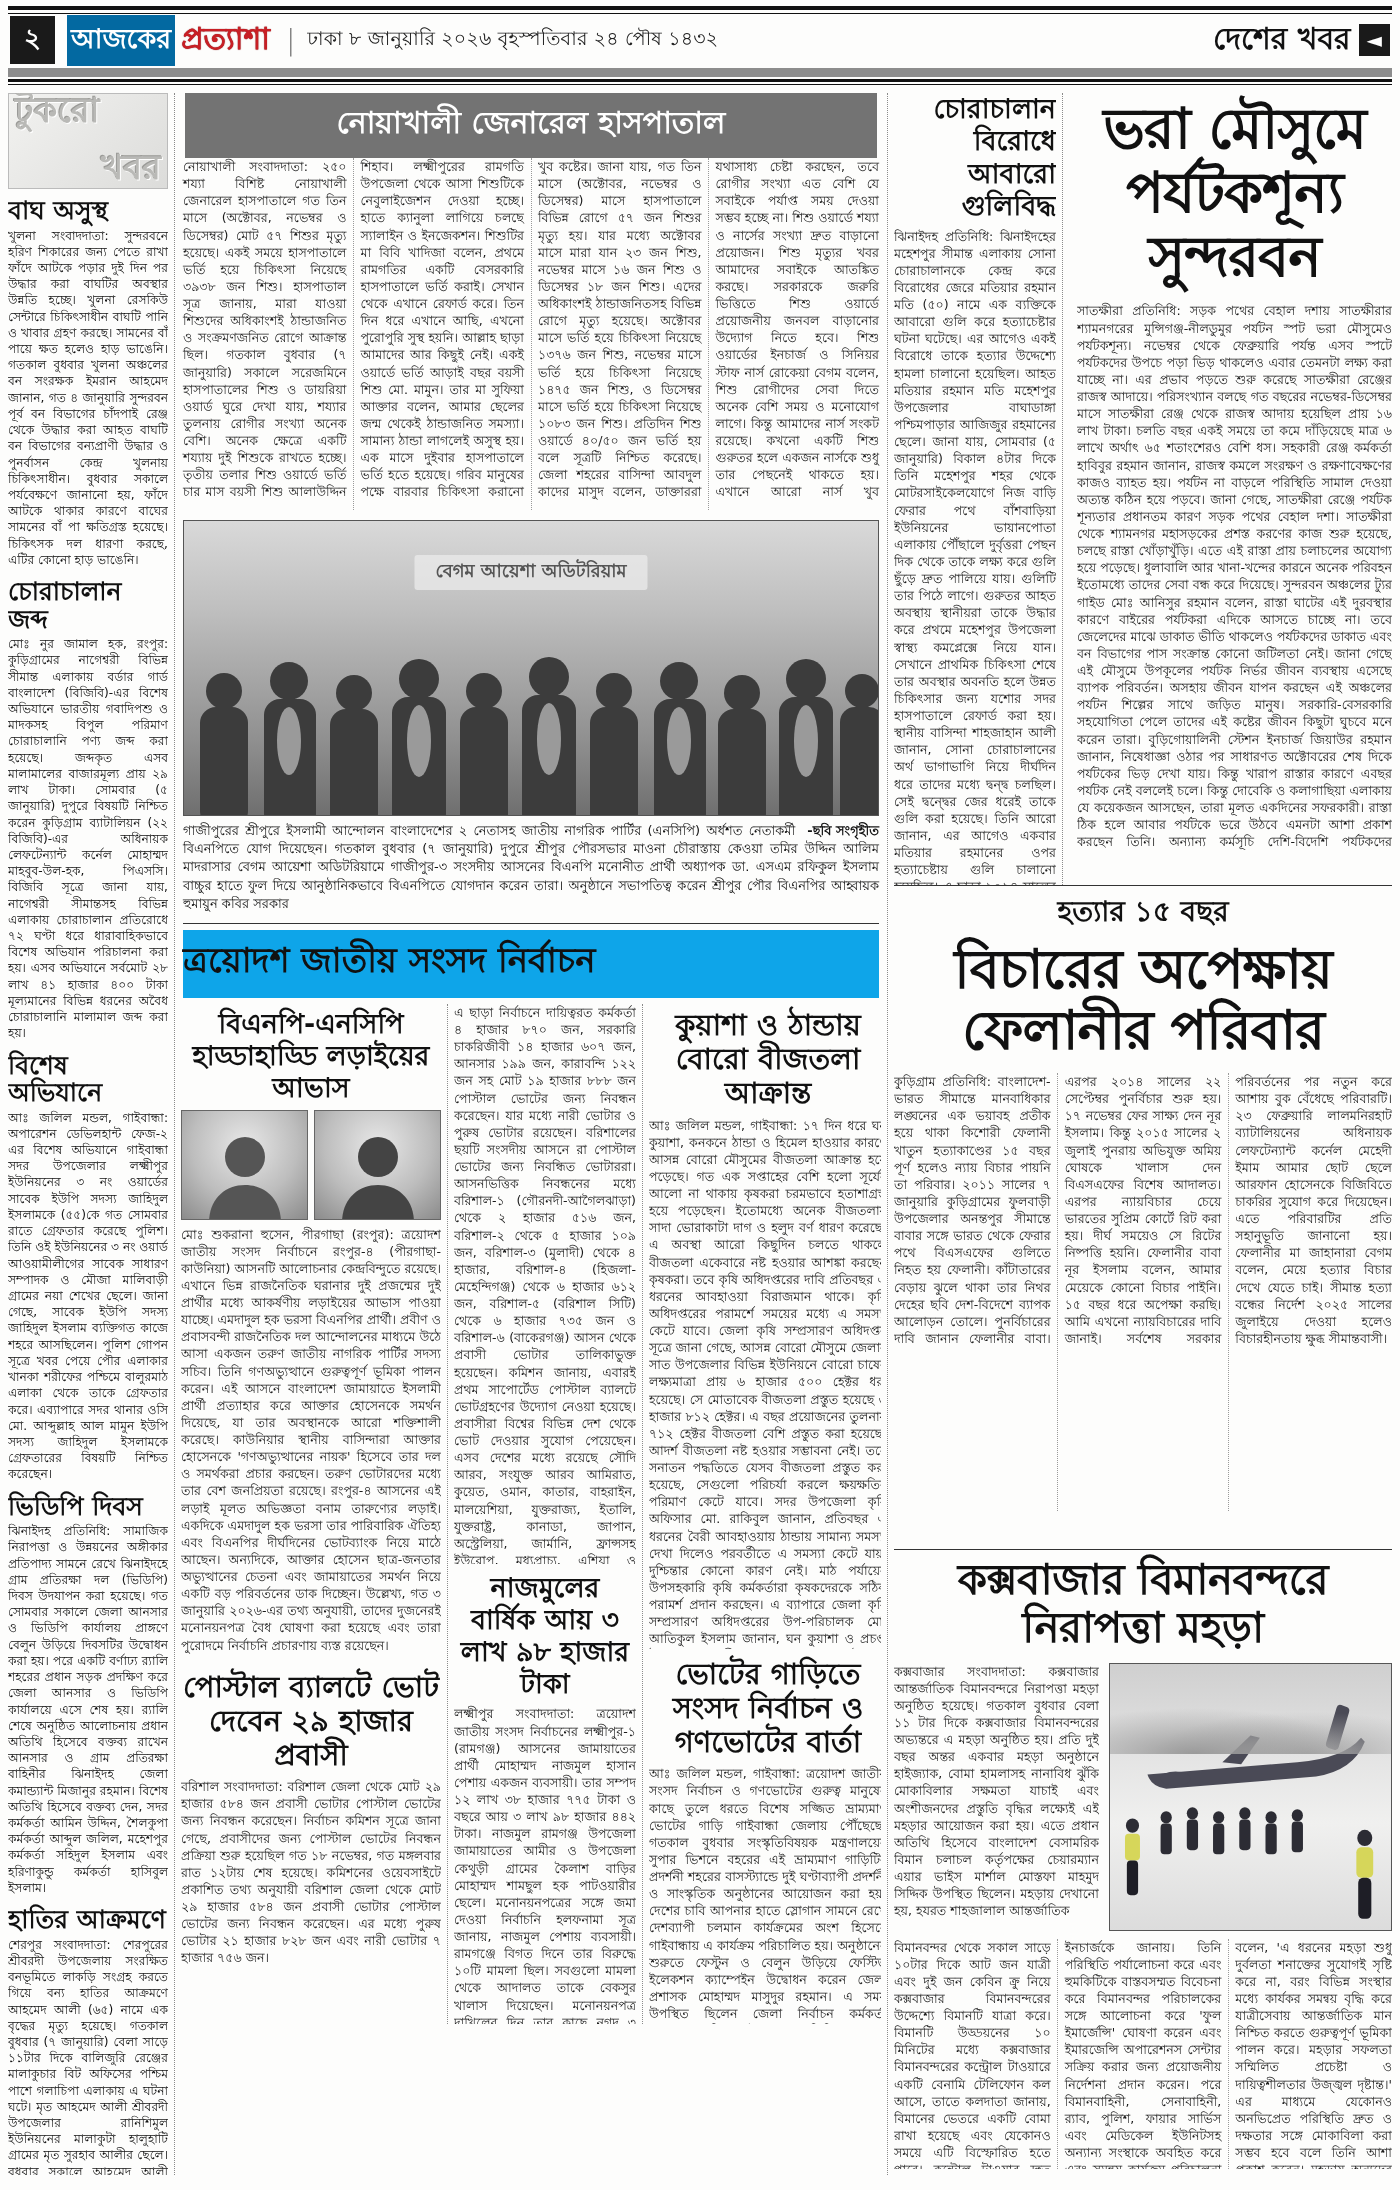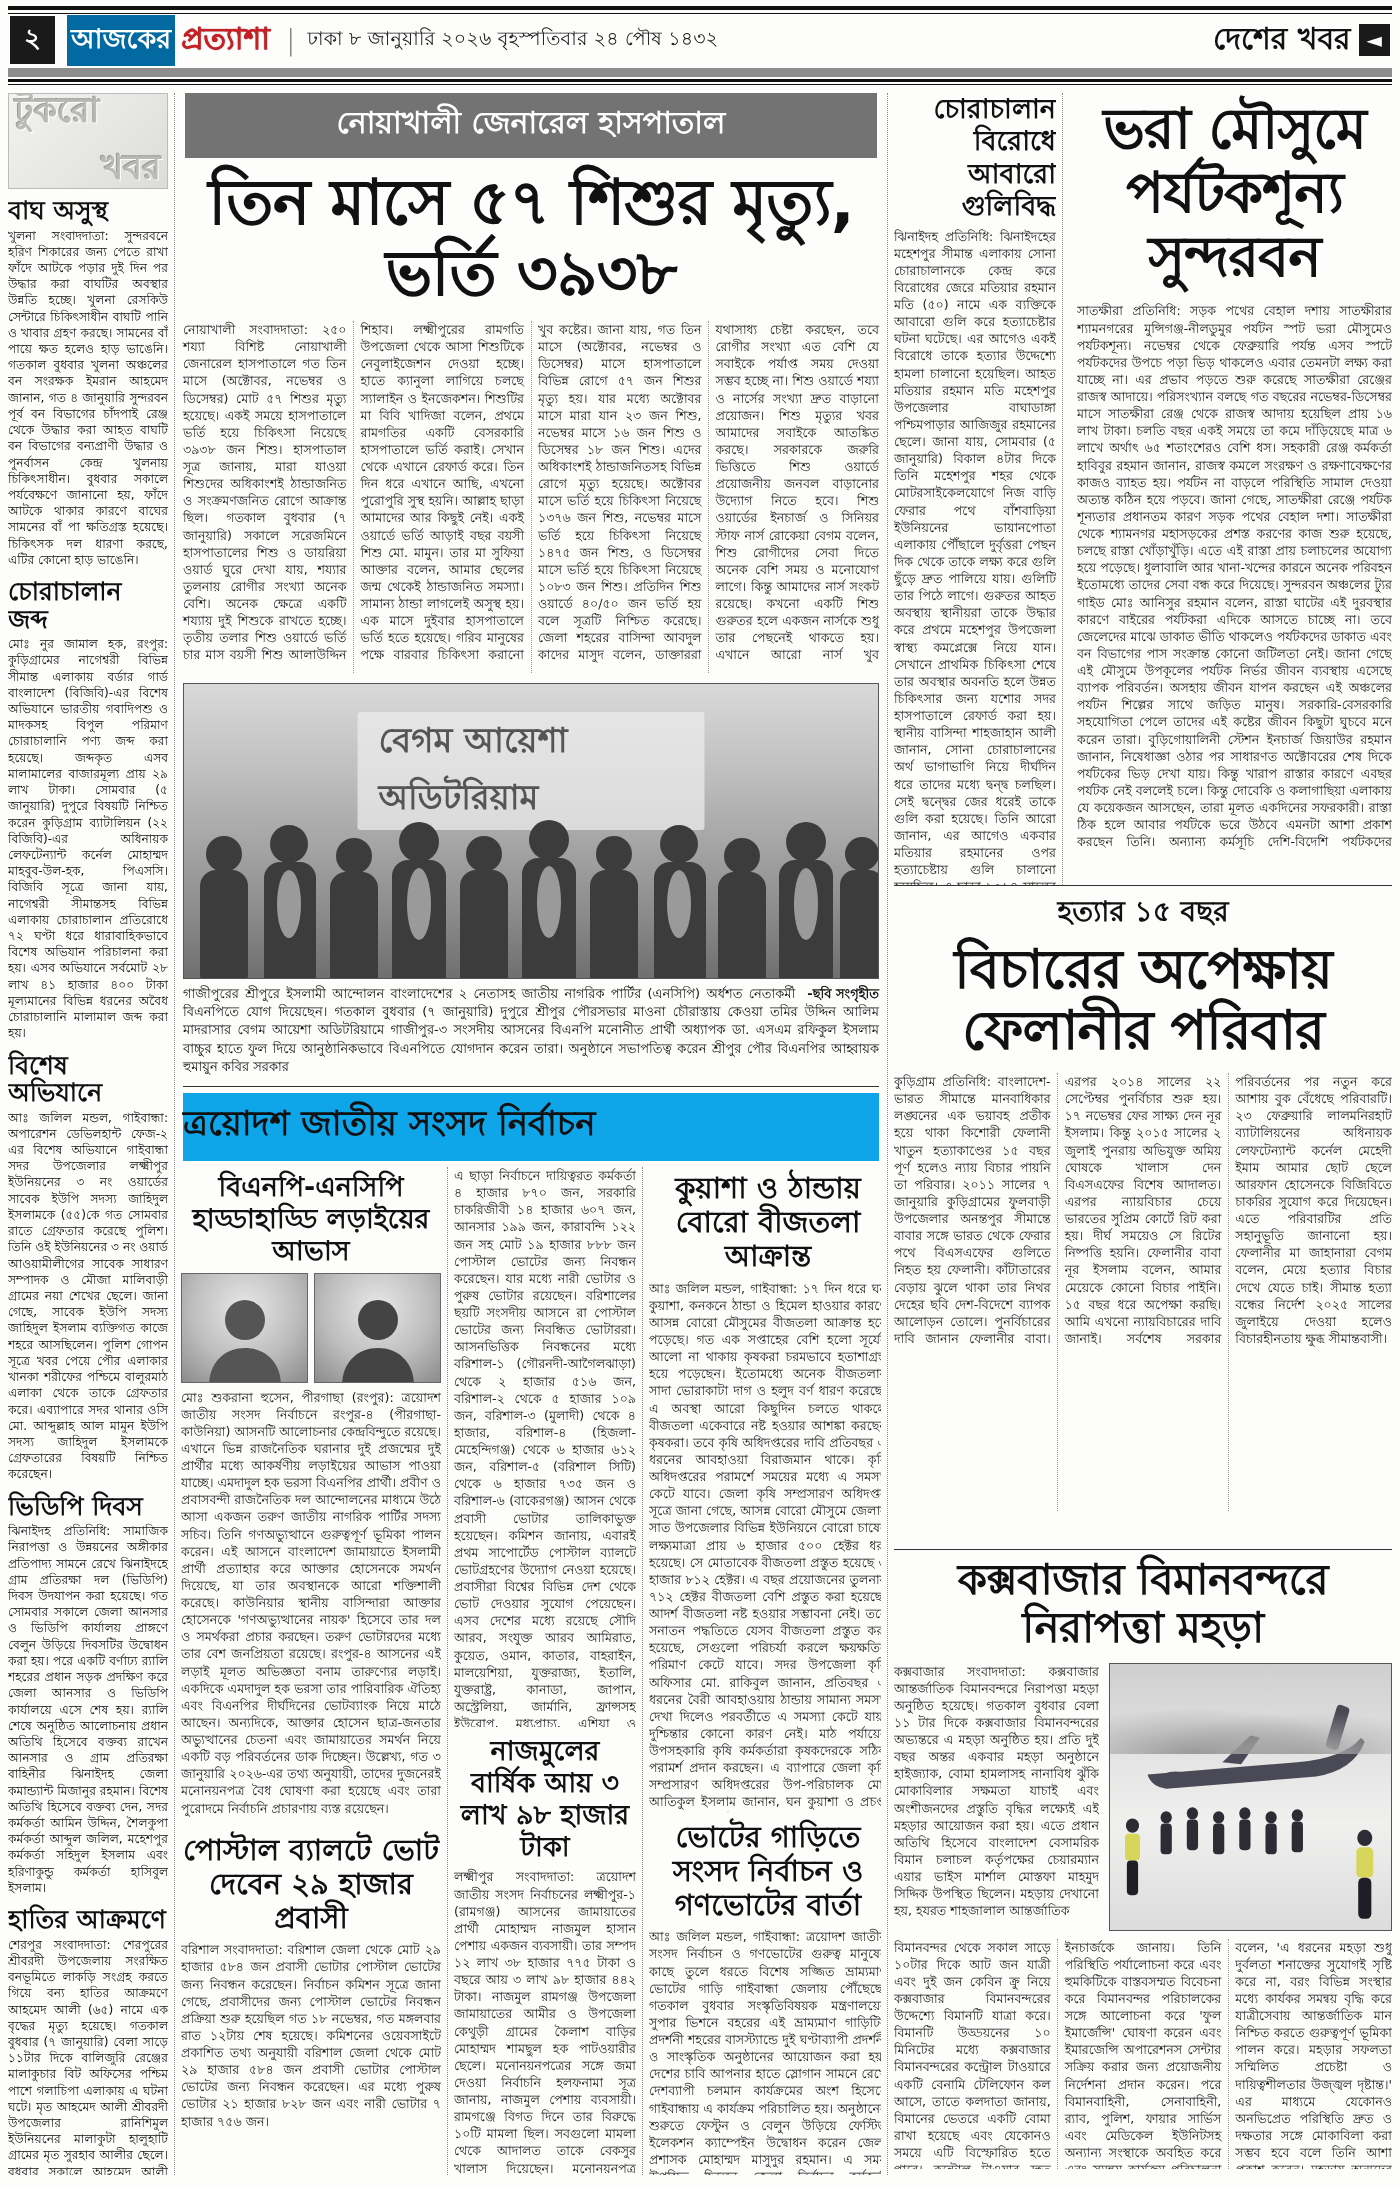--- a/index.html
+++ b/index.html
@@ -36,21 +36,21 @@
   .side-item { margin-bottom:10px; }
   .side-h { font-size:25px; font-weight:bold; line-height:1.1; margin-bottom:3px; }
   .side-b { font-size:12.2px; line-height:1.33; text-align:justify; }
 
   
   .middle { width:700px; flex:0 0 700px; overflow:hidden; }
   .kicker-bar { background:#737373; color:#fff; font-size:30px; font-weight:bold; text-align:center; padding:6px 0 8px 0; margin:0 4px; }
   .lead-headline { font-size:63px; font-weight:bold; text-align:center; line-height:1.12; padding:10px 6px 12px 6px; letter-spacing:-1px; }
   .lead-cols { column-count:4; column-gap:14px; column-rule:1px dotted #999; height:352px; overflow:hidden; padding:0 2px; }
   .photo-main { margin:10px 2px 0 2px; height:296px; position:relative; background:linear-gradient(180deg,#d9d9d9 0%,#bfbfbf 30%,#8f8f8f 75%,#6f6f6f 100%); border:1px solid #555; overflow:hidden; }
-  .photo-banner { position:absolute; top:28px; left:50%; transform:translateX(-50%); font-size:34px; font-weight:bold; color:#555; background:rgba(235,235,235,.75); padding:2px 21px; border-radius:3px; }
+  .photo-banner { position:absolute; top:34px; left:50%; transform:translateX(-50%); font-size:18px; font-weight:bold; color:#555; background:rgba(235,235,235,.75); padding:2px 21px; border-radius:3px; }
   .crowd { position:absolute; bottom:-6px; left:0; right:0; height:200px; }
   .caption { font-size:13px; line-height:1.4; text-align:justify; padding:6px 2px 4px 2px; }
   .credit { float:right; font-weight:bold;padding-left:12px; }
   .mid-rule { border-top:1px solid #333; margin:6px 2px; }
   .election-banner { background:#0ea5e9; color:#111; font-size:34px; font-weight:bold; text-align:left; padding:4px 0 7px 0; margin:2px 2px 6px 2px; }
   .bottom-grid { display:flex; height:1020px; overflow:hidden; }
   .bg-colA { width:260px; flex:0 0 260px; overflow:hidden; }
   .bg-colB { width:182px; flex:0 0 182px; overflow:hidden; }
   .bg-colC { width:238px; flex:0 0 238px; overflow:hidden; }
   .sub-h { font-size:27px; font-weight:bold; text-align:center; line-height:1.18; margin:4px 0 6px 0; }
@@ -127,21 +127,20 @@
         <div class="side-h">হাতির আক্রমণে</div>
         <div class="side-b">শেরপুর সংবাদদাতা: শেরপুরের শ্রীবরদী উপজেলায় সংরক্ষিত বনভূমিতে লাকড়ি সংগ্রহ করতে গিয়ে বন্য হাতির আক্রমণে আহমেদ আলী (৬৫) নামে এক বৃদ্ধের মৃত্যু হয়েছে। গতকাল বুধবার (৭ জানুয়ারি) বেলা সাড়ে ১১টার দিকে বালিজুরি রেঞ্জের মালাকুচার বিট অফিসের পশ্চিম পাশে গলাচিপা এলাকায় এ ঘটনা ঘটে। মৃত আহমেদ আলী শ্রীবরদী উপজেলার রানিশিমুল ইউনিয়নের মালাকুটা হালুহাটি গ্রামের মৃত সুরহাব আলীর ছেলে। বুধবার সকালে আহমেদ আলী অপর ব্যক্তির সঙ্গে বনভূমিতে লাকড়ি সংগ্রহ করতে যান। এ সময় বন্যহাতি আক্রমণ চালায়। এতে সঙ্গী পালিয়ে আসতে পারলেও আহমেদ আলী গুরুতর আহত হন উপজেলা স্বাস্থ্য কমপ্লেক্সে নেওয়ার পথে তার মৃত্যু হয়।</div>
       </div>
 
     </aside>
 
     <div class="vsep"></div>
 
     <main class="middle">
       <div class="kicker-bar">নোয়াখালী জেনারেল হাসপাতাল</div>
-      <h1 class="lead-headline">তিন মাসে ৫৭ শিশুর মৃত্যু, ভর্তি ৩৯৩৮</h1>
       <div class="lead-cols bodytxt">নোয়াখালী সংবাদদাতা: ২৫০ শয্যা বিশিষ্ট নোয়াখালী জেনারেল হাসপাতালে গত তিন মাসে (অক্টোবর, নভেম্বর ও ডিসেম্বর) মোট ৫৭ শিশুর মৃত্যু হয়েছে। একই সময়ে হাসপাতালে ভর্তি হয়ে চিকিৎসা নিয়েছে ৩৯৩৮ জন শিশু। হাসপাতাল সূত্র জানায়, মারা যাওয়া শিশুদের অধিকাংশই ঠান্ডাজনিত ও সংক্রমণজনিত রোগে আক্রান্ত ছিল। গতকাল বুধবার (৭ জানুয়ারি) সকালে সরেজমিনে হাসপাতালের শিশু ও ডায়রিয়া ওয়ার্ড ঘুরে দেখা যায়, শয্যার তুলনায় রোগীর সংখ্যা অনেক বেশি। অনেক ক্ষেত্রে একটি শয্যায় দুই শিশুকে রাখতে হচ্ছে। তৃতীয় তলার শিশু ওয়ার্ডে ভর্তি চার মাস বয়সী শিশু আলাউদ্দিন শিহাব। লক্ষ্মীপুরের রামগতি উপজেলা থেকে আসা শিশুটিকে নেবুলাইজেশন দেওয়া হচ্ছে। হাতে ক্যানুলা লাগিয়ে চলছে স্যালাইন ও ইনজেকশন। শিশুটির মা বিবি খাদিজা বলেন, প্রথমে রামগতির একটি বেসরকারি হাসপাতালে ভর্তি করাই। সেখান থেকে এখানে রেফার্ড করে। তিন দিন ধরে এখানে আছি, এখনো পুরোপুরি সুস্থ হয়নি। আল্লাহ ছাড়া আমাদের আর কিছুই নেই। একই ওয়ার্ডে ভর্তি আড়াই বছর বয়সী শিশু মো. মামুন। তার মা সুফিয়া আক্তার বলেন, আমার ছেলের জন্ম থেকেই ঠান্ডাজনিত সমস্যা। সামান্য ঠান্ডা লাগলেই অসুস্থ হয়। এক মাসে দুইবার হাসপাতালে ভর্তি হতে হয়েছে। গরিব মানুষের পক্ষে বারবার চিকিৎসা করানো খুব কষ্টের। জানা যায়, গত তিন মাসে (অক্টোবর, নভেম্বর ও ডিসেম্বর) মাসে হাসপাতালে বিভিন্ন রোগে ৫৭ জন শিশুর মৃত্যু হয়। যার মধ্যে অক্টোবর মাসে মারা যান ২৩ জন শিশু, নভেম্বর মাসে ১৬ জন শিশু ও ডিসেম্বর ১৮ জন শিশু। এদের অধিকাংশই ঠান্ডাজনিতসহ বিভিন্ন রোগে মৃত্যু হয়েছে। অক্টোবর মাসে ভর্তি হয়ে চিকিৎসা নিয়েছে ১৩৭৬ জন শিশু, নভেম্বর মাসে ভর্তি হয়ে চিকিৎসা নিয়েছে ১৪৭৫ জন শিশু, ও ডিসেম্বর মাসে ভর্তি হয়ে চিকিৎসা নিয়েছে ১০৮৩ জন শিশু। প্রতিদিন শিশু ওয়ার্ডে ৪০/৫০ জন ভর্তি হয় বলে সূত্রটি নিশ্চিত করেছে। জেলা শহরের বাসিন্দা আবদুল কাদের মাসুদ বলেন, ডাক্তাররা যথাসাধ্য চেষ্টা করছেন, তবে রোগীর সংখ্যা এত বেশি যে সবাইকে পর্যাপ্ত সময় দেওয়া সম্ভব হচ্ছে না। শিশু ওয়ার্ডে শয্যা ও নার্সের সংখ্যা দ্রুত বাড়ানো প্রয়োজন। শিশু মৃত্যুর খবর আমাদের সবাইকে আতঙ্কিত করছে। সরকারকে জরুরি ভিত্তিতে শিশু ওয়ার্ডে প্রয়োজনীয় জনবল বাড়ানোর উদ্যোগ নিতে হবে। শিশু ওয়ার্ডের ইনচার্জ ও সিনিয়র স্টাফ নার্স রোকেয়া বেগম বলেন, শিশু রোগীদের সেবা দিতে অনেক বেশি সময় ও মনোযোগ লাগে। কিন্তু আমাদের নার্স সংকট রয়েছে। কখনো একটি শিশু গুরুতর হলে একজন নার্সকে শুধু তার পেছনেই থাকতে হয়। এখানে আরো নার্স খুব প্রয়োজন। শিশু বিভাগের কনসালটেন্ট ডা. ইয়াকুব আলী মুন্সি বলেন, শীত শুরু হওয়ার পর থেকেই শিশু রোগীর সংখ্যা বেড়েছে। আমরা ভর্তি হওয়ার সঙ্গে সঙ্গেই প্রয়োজনীয় চিকিৎসা দিচ্ছি। অধিকাংশ শিশু সুস্থ হয়ে বাড়ি ফিরে যায়। শিশু মৃত্যুর পেছনে শুধু শীত নয়, জন্মকালীন জটিলতা, সংক্রমণ, নিউমোনিয়া, সেপসিস ও দুর্ঘটনাও দায়ী। হাসপাতালের তত্ত্বাবধায়ক ডা. ফরিদ উদ্দিন চৌধুরী বলেন, নোয়াখালী একটি জেলা হাসপাতাল হওয়ায় শুধু এ জেলার নয়, আশপাশের একাধিক জেলার রোগীরাও এখানে চিকিৎসা নিতে আসেন। ফলে প্রতিদিন রোগীর চাপ স্বাভাবিকের তুলনায় অনেক বেশি থাকে। এই বিপুল সংখ্যক রোগীকে মানসম্মত সেবা দিতে বর্তমানে যে সংখ্যক ডাক্তার, নার্স ও স্বাস্থ্যকর্মী রয়েছে, তা একেবারেই অপ্রতুল। রোগীর চাপ সামাল দিতে চিকিৎসক, নার্স ও প্রয়োজনীয় জনবল নিয়োগ দেওয়া জরুরি।</div>
 
       <div class="photo-main">
         <div class="photo-banner">বেগম আয়েশা অডিটরিয়াম</div>
         <svg class="crowd" viewBox="0 0 700 200" preserveAspectRatio="none">
           <g fill="#3c3c3c">
             <circle cx="40" cy="70" r="18"></circle>
               <rect x="16" y="86" width="48" height="120" rx="16"></rect>
             <circle cx="105" cy="60" r="19"></circle>
               <rect x="80" y="78" width="52" height="130" rx="16"></rect>

